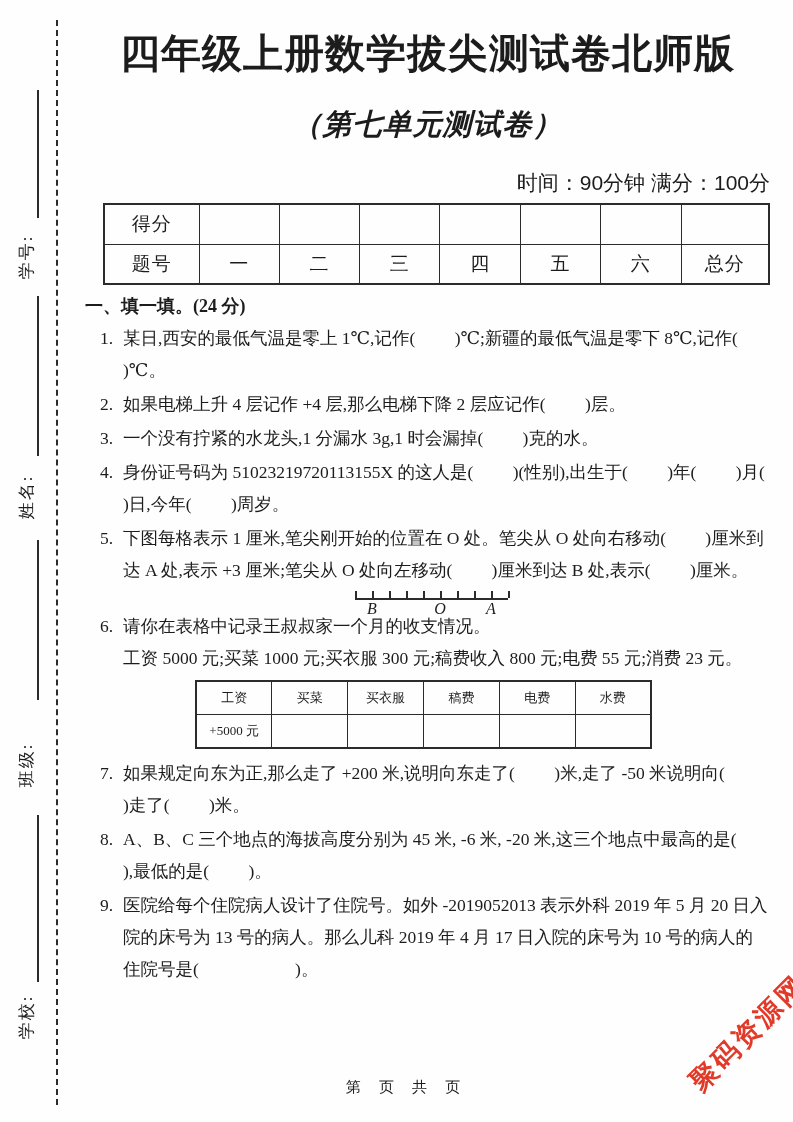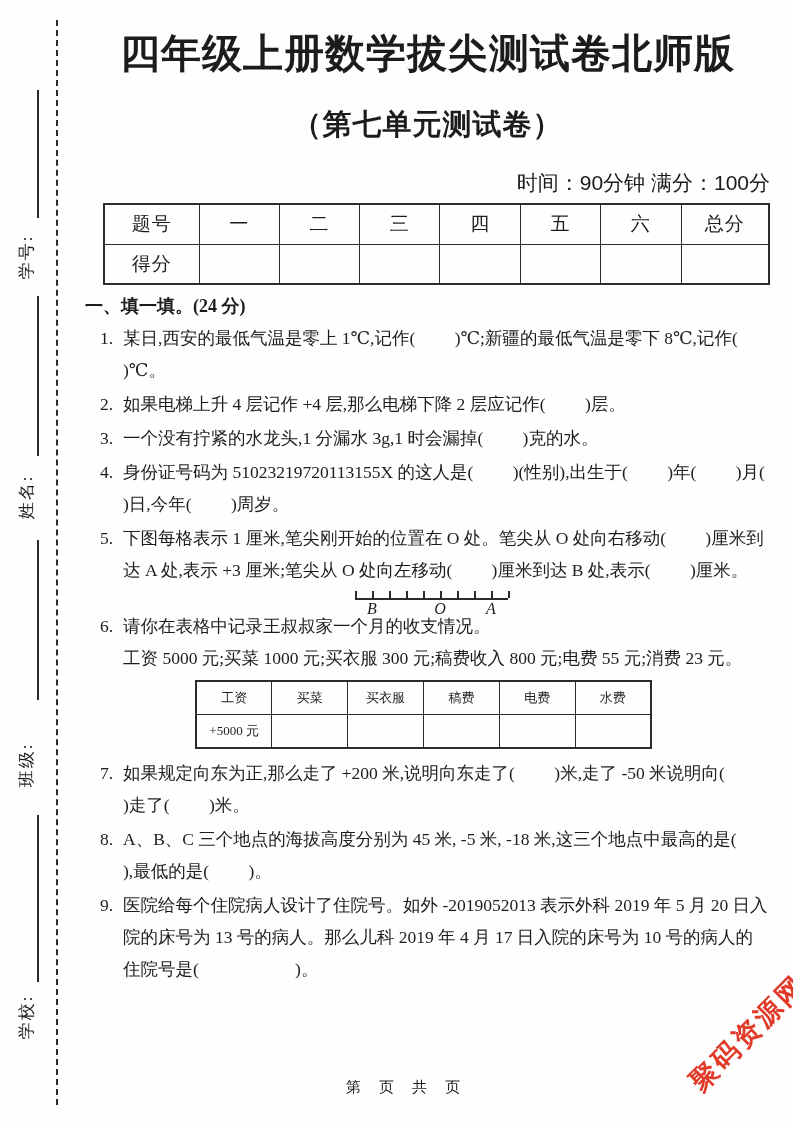--- a/index.html
+++ b/index.html
@@ -29,21 +29,21 @@
   
   .content { position:absolute; left:85px; top:0; width:685px; }
   .title {
     margin-top:26px; text-align:center;
     font-family:"Liberation Sans","DejaVu Sans",sans-serif;
     font-weight:bold; font-size:40px; letter-spacing:1px;
   }
   .subtitle {
     margin-top:24px; text-align:center;
     font-family:"Liberation Sans","DejaVu Sans",sans-serif;
-    font-weight:bold; font-size:29px; letter-spacing:1px;
+    font-weight:bold; font-size:29px; letter-spacing:1px;font-style:italic;
   }
   .info-line {
     margin-top:24px; text-align:right; font-size:21px;
     font-family:"Liberation Sans","DejaVu Sans",sans-serif;
   }
 
   
   table.score {
     margin:6px 0 0 18px; width:667px; border-collapse:collapse;
     border:2px solid #2b2b2b; table-layout:fixed;
@@ -110,38 +110,38 @@
 
   <div class="content">
 
     <div class="title">四年级上册数学拔尖测试卷北师版</div>
     <div class="subtitle">（第七单元测试卷）</div>
     <div class="info-line">时间：90分钟  满分：100分</div>
 
     <table class="score">
       <tbody>
           <tr>
+        <td class="first">得分</td>
+        <td></td>
+        <td></td>
+        <td></td>
+        <td></td>
+        <td></td>
+        <td></td>
+        <td class="last"></td>
+      </tr>
+      <tr>
         <td class="first">题号</td>
         <td>一</td>
         <td>二</td>
         <td>三</td>
         <td>四</td>
         <td>五</td>
         <td>六</td>
         <td class="last">总分</td>
-      </tr>
-      <tr>
-        <td class="first">得分</td>
-        <td></td>
-        <td></td>
-        <td></td>
-        <td></td>
-        <td></td>
-        <td></td>
-        <td class="last"></td>
       </tr>
     </tbody>
       </table>
 
     <div class="section-heading">一、填一填。(24 分)</div>
 
     <div class="q">
       <span class="qnum">1.</span>
       <span class="qtext">某日,西安的最低气温是零上 1℃,记作(         )℃;新疆的最低气温是零下 8℃,记作(         )℃。</span>
     </div>
@@ -209,21 +209,21 @@
         </table>
     </div>
 
     <div class="q">
       <span class="qnum">7.</span>
       <span class="qtext">如果规定向东为正,那么走了 +200 米,说明向东走了(         )米,走了 -50 米说明向(         )走了(         )米。</span>
     </div>
 
     <div class="q">
       <span class="qnum">8.</span>
-      <span class="qtext">A、B、C 三个地点的海拔高度分别为 45 米, -5 米, -18 米,这三个地点中最高的是(         ),最低的是(         )。</span>
+      <span class="qtext">A、B、C 三个地点的海拔高度分别为 45 米, -6 米, -20 米,这三个地点中最高的是(         ),最低的是(         )。</span>
     </div>
 
     <div class="q">
       <span class="qnum">9.</span>
       <span class="qtext">医院给每个住院病人设计了住院号。如外 -2019052013 表示外科 2019 年 5 月 20 日入院的床号为 13 号的病人。那么儿科 2019 年 4 月 17 日入院的床号为 10 号的病人的住院号是(                      )。</span>
     </div>
 
 
   </div>
 

